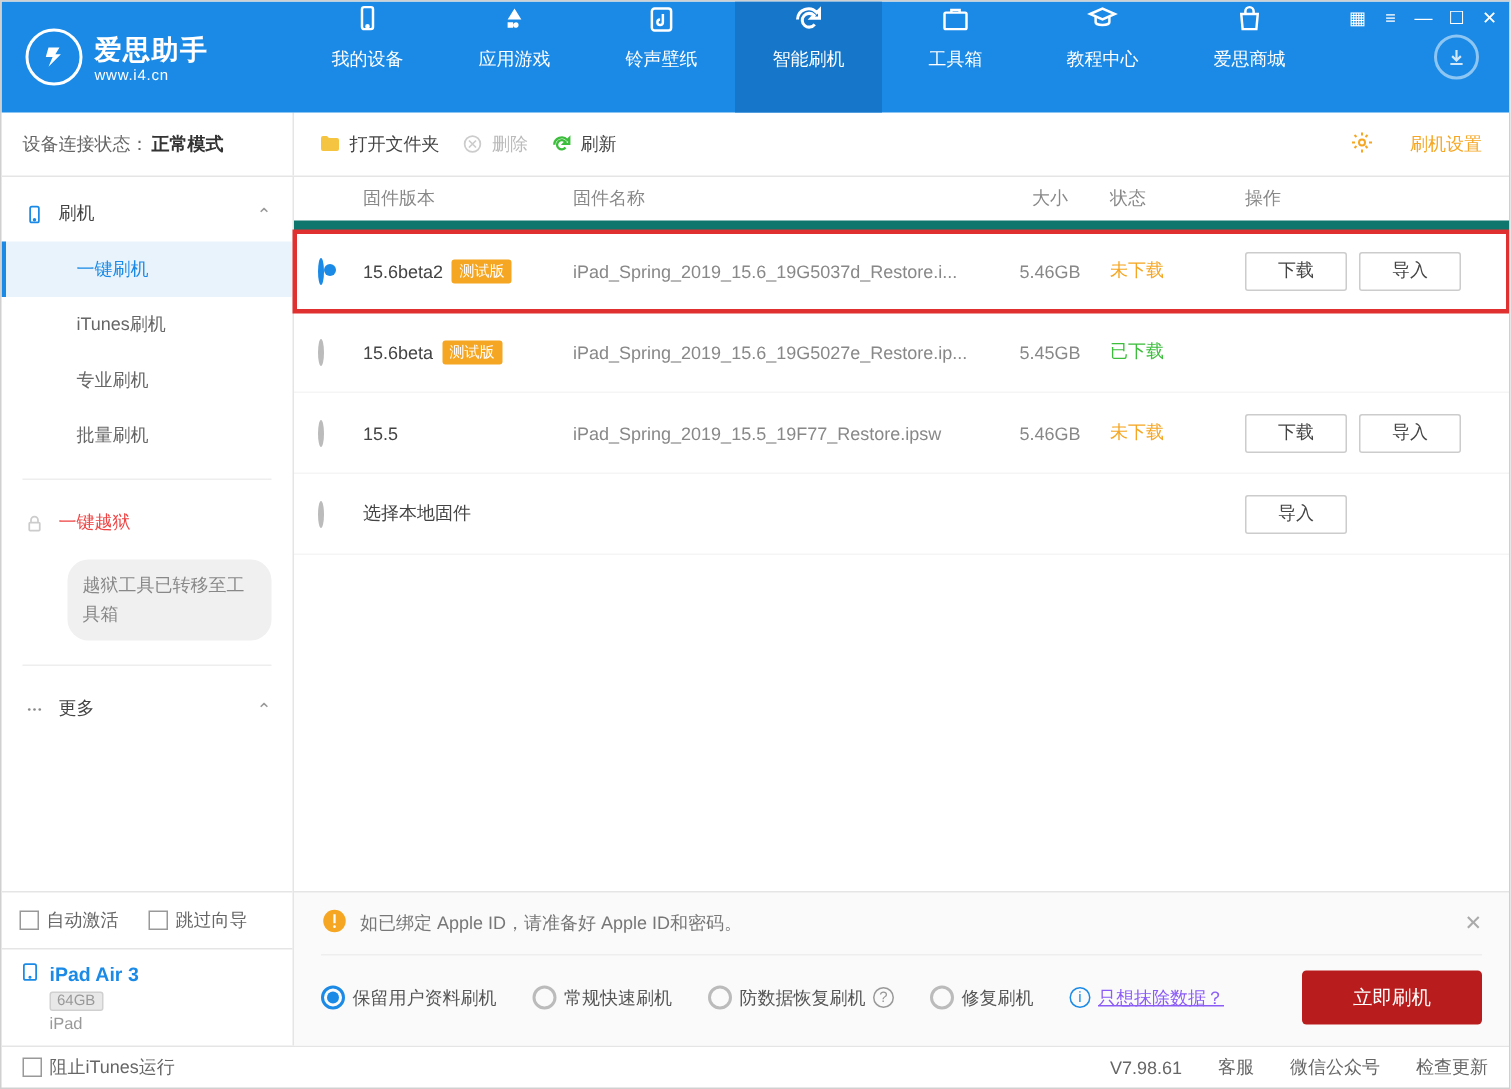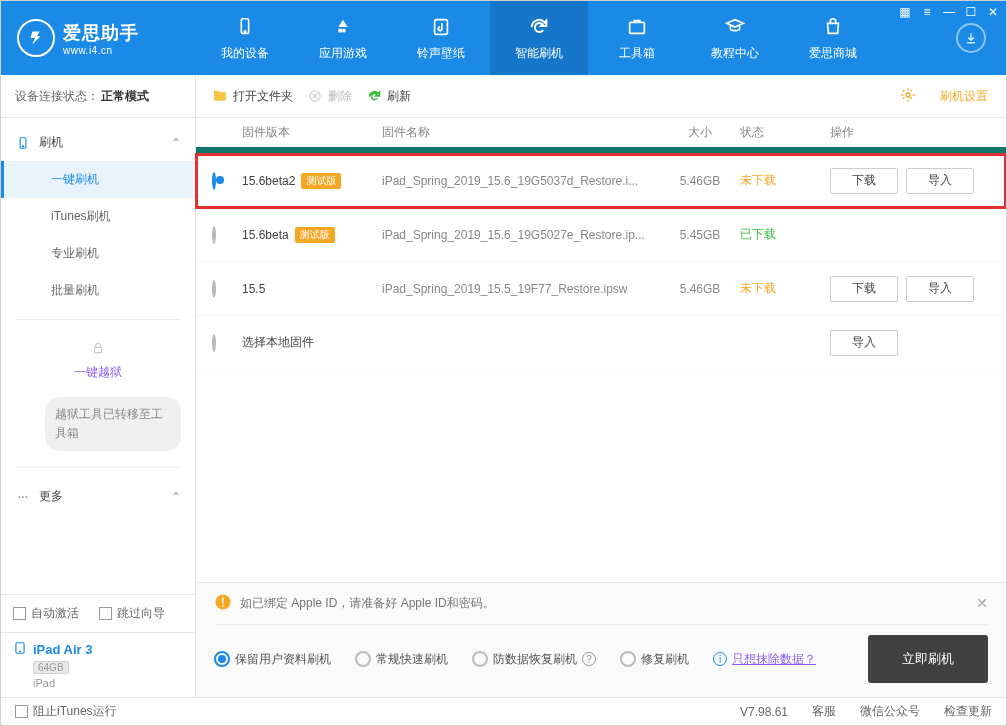--- a/index.html
+++ b/index.html
@@ -7,21 +7,21 @@
 
 
 .header { height: 74px; background: linear-gradient(to bottom, #1b8ae6, #1b8ae6); color: #fff; display: flex; position: relative; }
 .logo-area { width: 195px; display: flex; align-items: center; padding-left: 16px; }
 .logo-badge { width: 38px; height: 38px; border: 2px solid #fff; border-radius: 50%; display: flex; align-items: center; justify-content: center; margin-right: 8px; }
 .logo-badge svg { width: 22px; height: 22px; }
 .logo-text { display: flex; flex-direction: column; }
 .logo-title { font-size: 18px; font-weight: bold; letter-spacing: 1px; }
 .logo-url { font-size: 10px; letter-spacing: 0.5px; }
 .nav-tabs { display: flex; height: 100%; }
-.nav-tab { width: 98px; display: flex; flex-direction: column; align-items: center; justify-content: center; gap: 6px; cursor: pointer; position: relative; }
+.nav-tab { width: 98px; display: flex; flex-direction: column; align-items: center; gap: 6px; cursor: pointer; position: relative; }
 .nav-tab.active { background: #1676c9; }
 .nav-tab-icon { width: 24px; height: 24px; display: flex; align-items: center; justify-content: center; }
 .nav-tab-label { font-size: 12px; }
 .header-ctrl { position: absolute; top: 4px; right: 6px; display: flex; gap: 8px; }
 .header-ctrl span { width: 14px; height: 14px; display: flex; align-items: center; justify-content: center; cursor: pointer; font-size: 12px; }
 .header-dl { position: absolute; right: 20px; top: 50%; transform: translateY(-50%); width: 30px; height: 30px; border: 2px solid rgba(255,255,255,0.5); border-radius: 50%; display: flex; align-items: center; justify-content: center; cursor: pointer; }
 
 
 .toolbar { height: 43px; border-bottom: 1px solid #e5e5e5; display: flex; align-items: center; padding: 0 18px 0 0; }
 .toolbar-left { width: 195px; height: 100%; display: flex; align-items: center; border-right: 1px solid #e5e5e5; padding-left: 14px; font-size: 12px; color: #666; }
@@ -29,21 +29,21 @@
 .tb-btn { display: flex; align-items: center; gap: 5px; cursor: pointer; color: #444; }
 .tb-btn.disabled { color: #bbb; cursor: default; }
 .tb-icon { width: 16px; height: 16px; display: flex; align-items: center; justify-content: center; }
 .toolbar-right { display: flex; align-items: center; gap: 24px; color: #f5a623; cursor: pointer; }
 
 
 .body { display: flex; height: calc(100% - 74px - 43px - 28px); }
 .sidebar { width: 195px; border-right: 1px solid #e5e5e5; display: flex; flex-direction: column; }
 .side-section { padding: 6px 0; }
 .side-header { display: flex; align-items: center; gap: 8px; padding: 10px 14px; color: #444; cursor: pointer; }
-.side-header.disabled { color: #8b5cf6; flex-direction: column; }
+.side-header.disabled { color: #ef4444; }
 .side-icon { width: 16px; height: 16px; display: flex; align-items: center; justify-content: center; }
 .side-item { padding: 10px 14px 10px 50px; color: #666; cursor: pointer; }
 .side-item.active { background: #e8f3fc; color: #1b8ae6; border-left: 3px solid #1b8ae6; padding-left: 47px; }
 .side-note { margin: 6px 14px 6px 44px; background: #f0f0f0; padding: 8px 10px; color: #888; font-size: 12px; line-height: 1.6; border-radius: 14px; }
 .side-div { height: 1px; background: #eee; margin: 4px 14px; }
 .side-caret { margin-left: auto; color: #999; }
 .side-bottom { margin-top: auto; border-top: 1px solid #e5e5e5; }
 .side-check-row { padding: 10px 12px; display: flex; align-items: center; gap: 20px; }
 .chk { display: flex; align-items: center; gap: 5px; cursor: pointer; color: #666; }
 .chkbox { width: 13px; height: 13px; border: 1px solid #999; background: #fff; }
@@ -76,21 +76,21 @@
 .sm-btn { width: 68px; height: 26px; border: 1px solid #ccc; background: #fff; border-radius: 2px; cursor: pointer; color: #444; font-size: 12px; }
 
 
 .bottom-panel { position: absolute; left: 0; right: 0; bottom: 0; background: #fafafa; border-top: 1px solid #e5e5e5; padding: 10px 18px 14px; }
 .tip-row { display: flex; align-items: center; gap: 8px; color: #777; padding-bottom: 10px; position: relative; }
 .tip-x { position: absolute; right: 0; top: 2px; color: #aaa; cursor: pointer; font-size: 14px; }
 .opt-row { display: flex; align-items: center; gap: 24px; padding-top: 10px; border-top: 1px solid #eee; }
 .opt { display: flex; align-items: center; gap: 5px; cursor: pointer; color: #555; }
 .q-icon { width: 14px; height: 14px; border: 1px solid #999; border-radius: 50%; display: inline-flex; align-items: center; justify-content: center; font-size: 10px; color: #999; }
 .erase-link { color: #8b5cf6; text-decoration: underline; cursor: pointer; }
-.flash-btn { margin-left: auto; width: 120px; height: 48px; background: #404040; color: #fff; border: none; border-radius: 3px; cursor: pointer; font-size: 13px; }
+.flash-btn { margin-left: auto; width: 120px; height: 36px; background: #b91c1c; color: #fff; border: none; border-radius: 3px; cursor: pointer; font-size: 13px; }
 
 
 .statusbar { height: 28px; border-top: 1px solid #e5e5e5; display: flex; align-items: center; padding: 0 14px; color: #666; font-size: 12px; gap: 24px; }
 .statusbar .spacer { flex: 1; }
 </style>
 </head>
 <body>
 
 <div class="header">
   <div class="logo-area">

